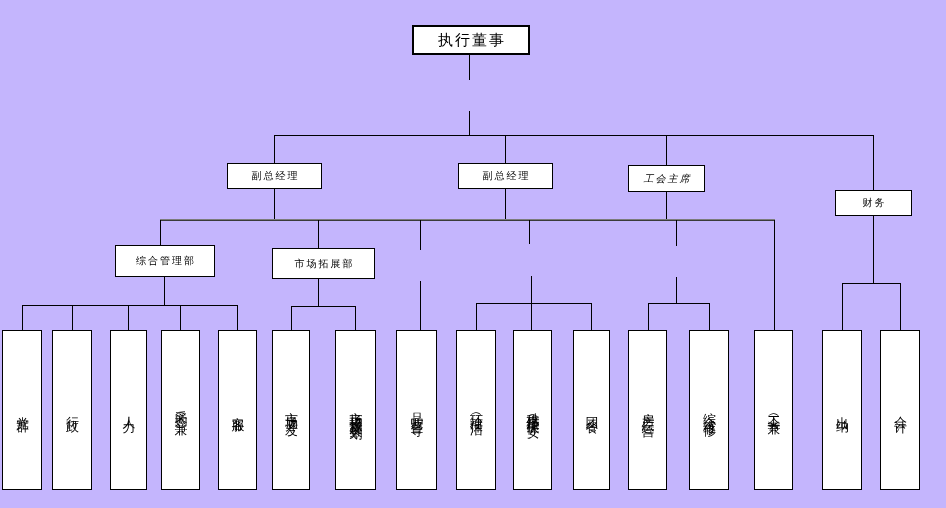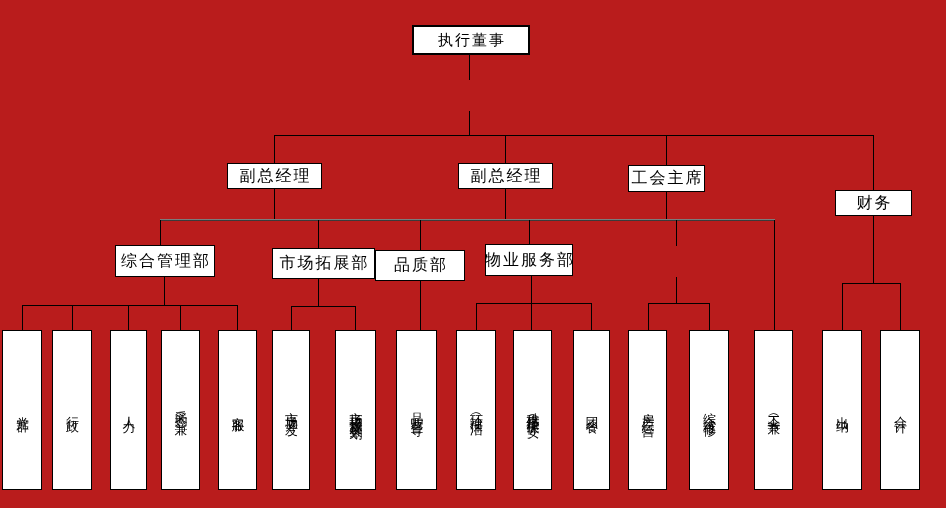--- a/index.html
+++ b/index.html
@@ -1,20 +1,20 @@
 <!DOCTYPE html>
 <html><head>
 <meta charset="utf-8">
 <style>
   html,body{margin:0;padding:0;background:#fff;}
-  .canvas{position:relative;width:946px;height:508px;background:#b91c1c;
+  .canvas{position:relative;width:946px;height:508px;background:#c4b5fd;
           font-family:"DejaVu Sans","Liberation Sans",sans-serif;color:#000;overflow:hidden;}
   .box{position:absolute;border:1px solid #000;background:#fff;box-sizing:border-box;
        display:flex;align-items:center;justify-content:center;
-       font-size:16px;letter-spacing:2px;white-space:nowrap;text-indent:2px;}
+       font-size:10px;letter-spacing:2px;white-space:nowrap;text-indent:2px;}
   .thick{border-width:2px;font-size:15px;}
   .vbox{writing-mode:vertical-rl;text-orientation:mixed;font-size:13px;
         letter-spacing:4px;white-space:normal;text-indent:0;}
   .hline{position:absolute;height:1px;background:#000;}
   .vline{position:absolute;width:1px;background:#000;}
   .rail2{height:2px;background:linear-gradient(#9c9c9c,#1a1a1a);}
 </style>
 </head>
 <body>
 
@@ -65,27 +65,25 @@
   <div class="vline" style="left:709px;top:303px;height:27px;"></div>
 
   <div class="vline" style="left:873px;top:216px;height:67px;"></div>
   <div class="hline" style="left:842px;top:283px;width:59px;"></div>
   <div class="vline" style="left:842px;top:283px;height:47px;"></div>
   <div class="vline" style="left:900px;top:283px;height:47px;"></div>
 
   <div class="box thick" style="left:412px;top:25px;width:118px;height:30px;">执行董事</div>
   <div class="box" style="left:227px;top:163px;width:95px;height:26px;">副总经理</div>
   <div class="box" style="left:458px;top:163px;width:95px;height:26px;">副总经理</div>
-  <div class="box" style="left:628px;top:165px;width:77px;height:27px;">工会主席</div>
+  <div class="box" style="left:628px;top:165px;width:77px;height:27px;font-style:italic;">工会主席</div>
   <div class="box" style="left:835px;top:190px;width:77px;height:26px;">财务</div>
 
   <div class="box" style="left:115px;top:245px;width:100px;height:32px;">综合管理部</div>
   <div class="box" style="left:272px;top:248px;width:103px;height:31px;">市场拓展部</div>
-  <div class="box" style="left:375px;top:250px;width:90px;height:31px;">品质部</div>
-  <div class="box" style="left:485px;top:244px;width:88px;height:32px;">物业服务部</div>
 
   <div class="box vbox" style="left:2px;top:330px;width:40px;height:160px;">党群</div>
   <div class="box vbox" style="left:52px;top:330px;width:40px;height:160px;">行政</div>
   <div class="box vbox" style="left:110px;top:330px;width:37px;height:160px;">人力</div>
   <div class="box vbox" style="left:161px;top:330px;width:39px;height:160px;">采购（兼）</div>
   <div class="box vbox" style="left:218px;top:330px;width:39px;height:160px;">客服</div>
   <div class="box vbox" style="left:272px;top:330px;width:38px;height:160px;">市场开发</div>
   <div class="box vbox" style="left:335px;top:330px;width:41px;height:160px;letter-spacing:2px;">市场招投标及策划</div>
   <div class="box vbox" style="left:396px;top:330px;width:41px;height:160px;">品质督导</div>
   <div class="box vbox" style="left:456px;top:330px;width:40px;height:160px;letter-spacing:2px;">环洁（保洁）</div>

